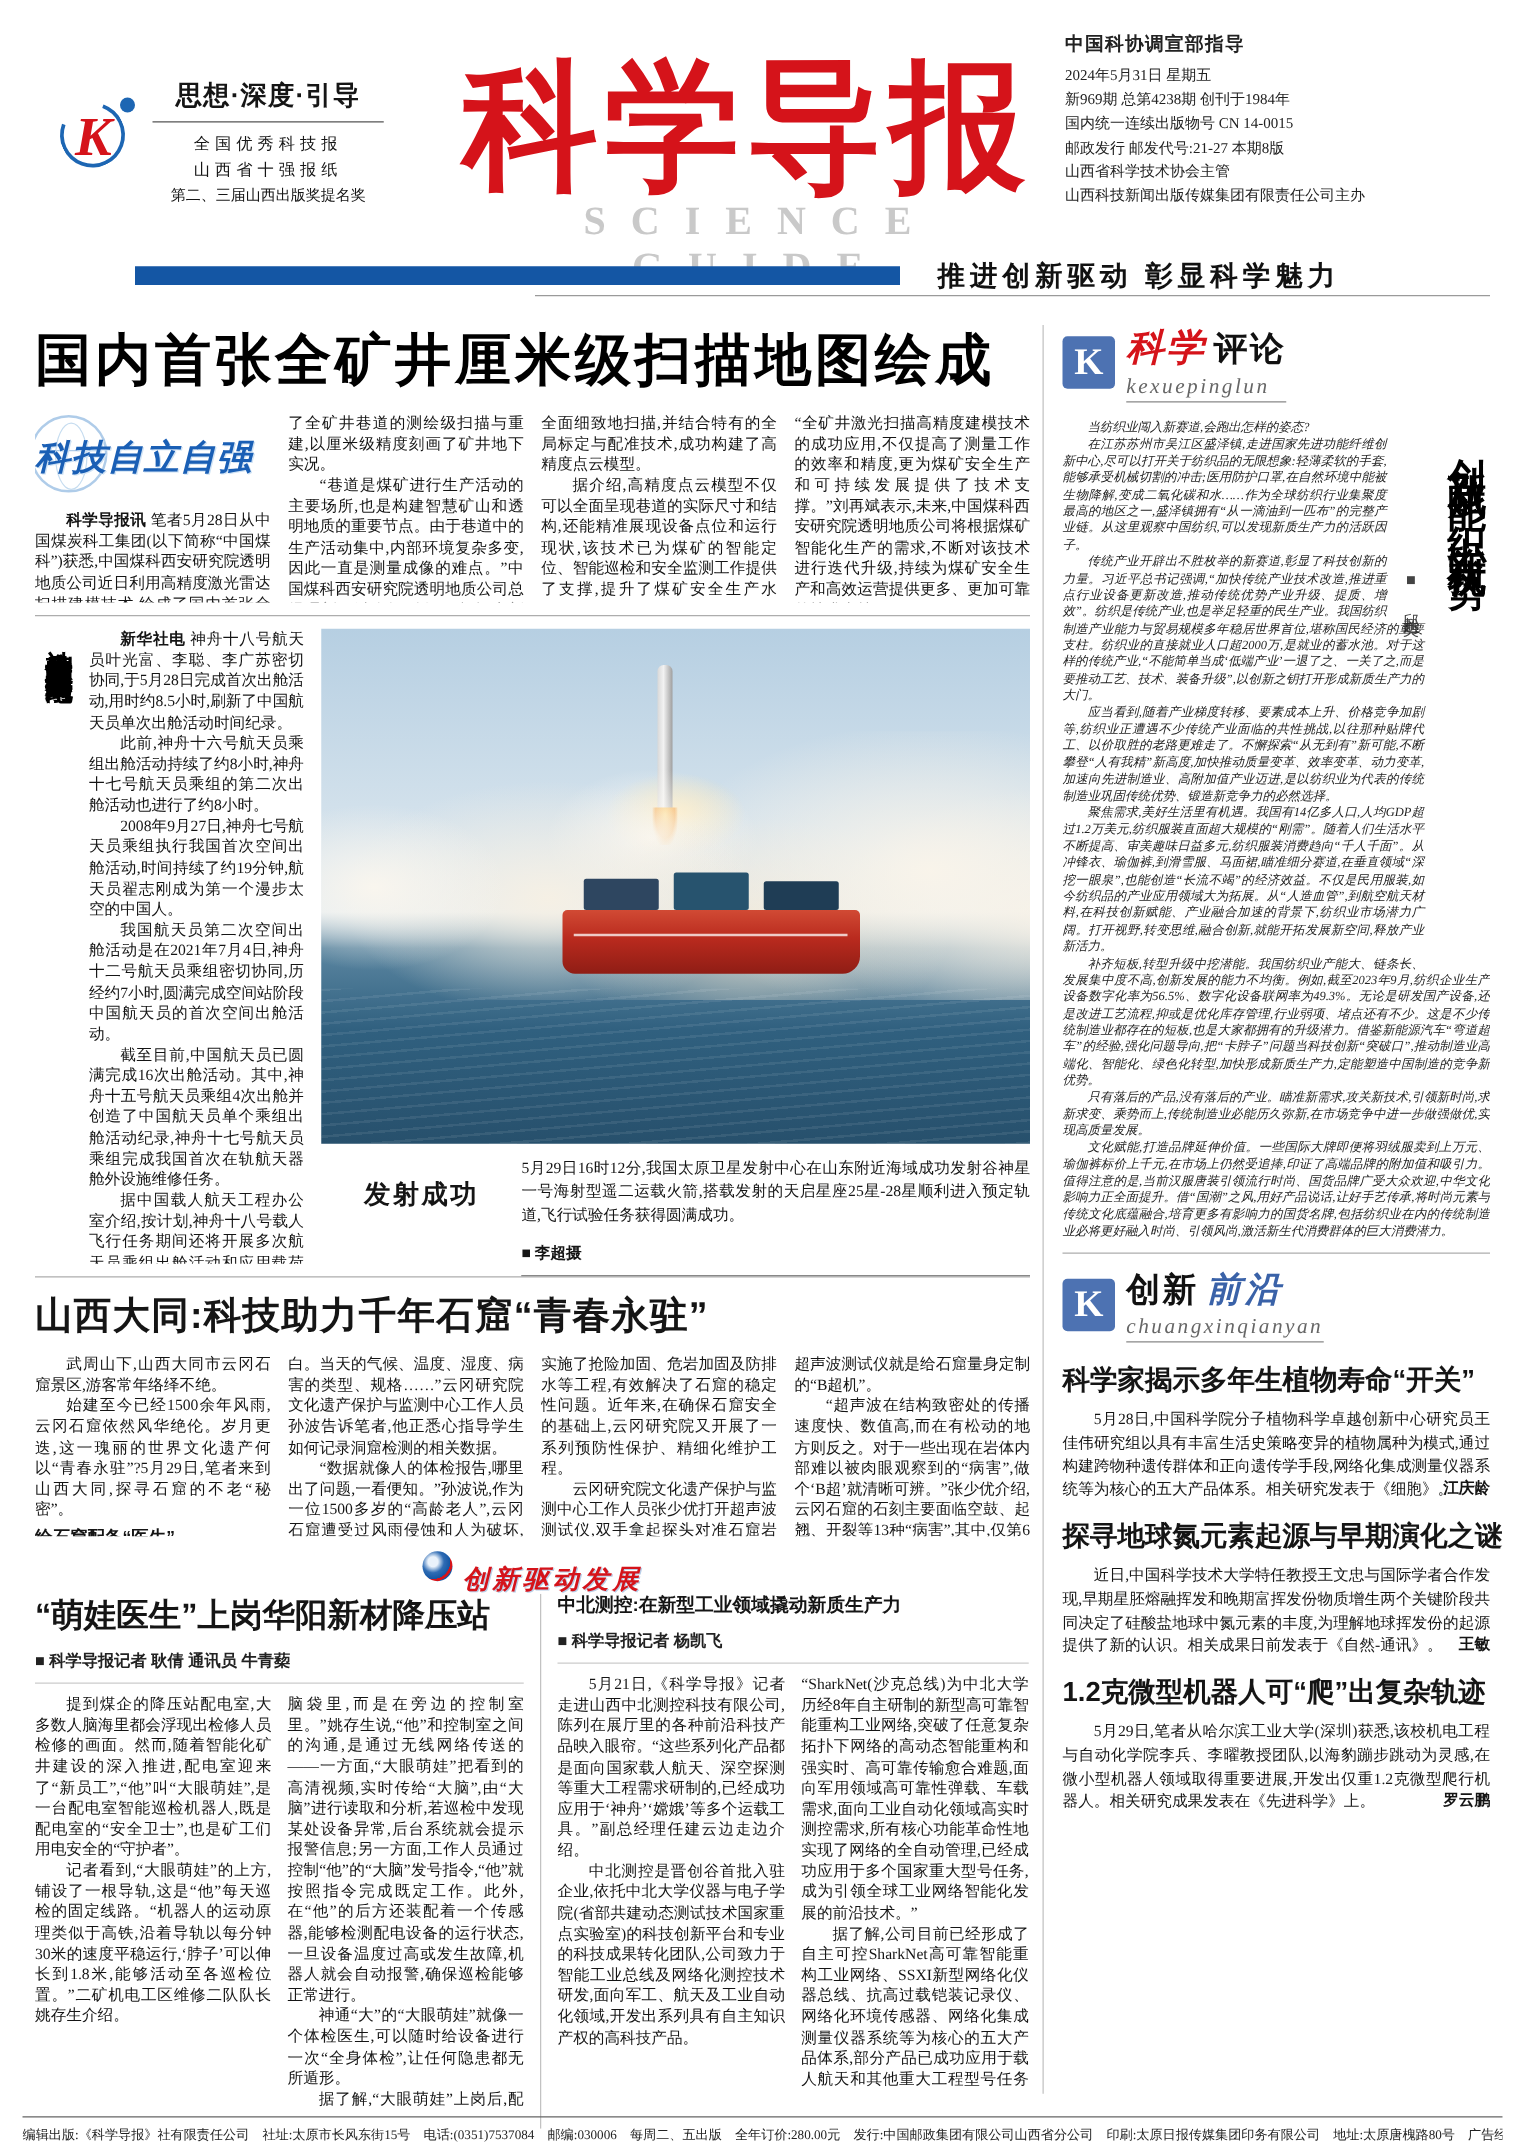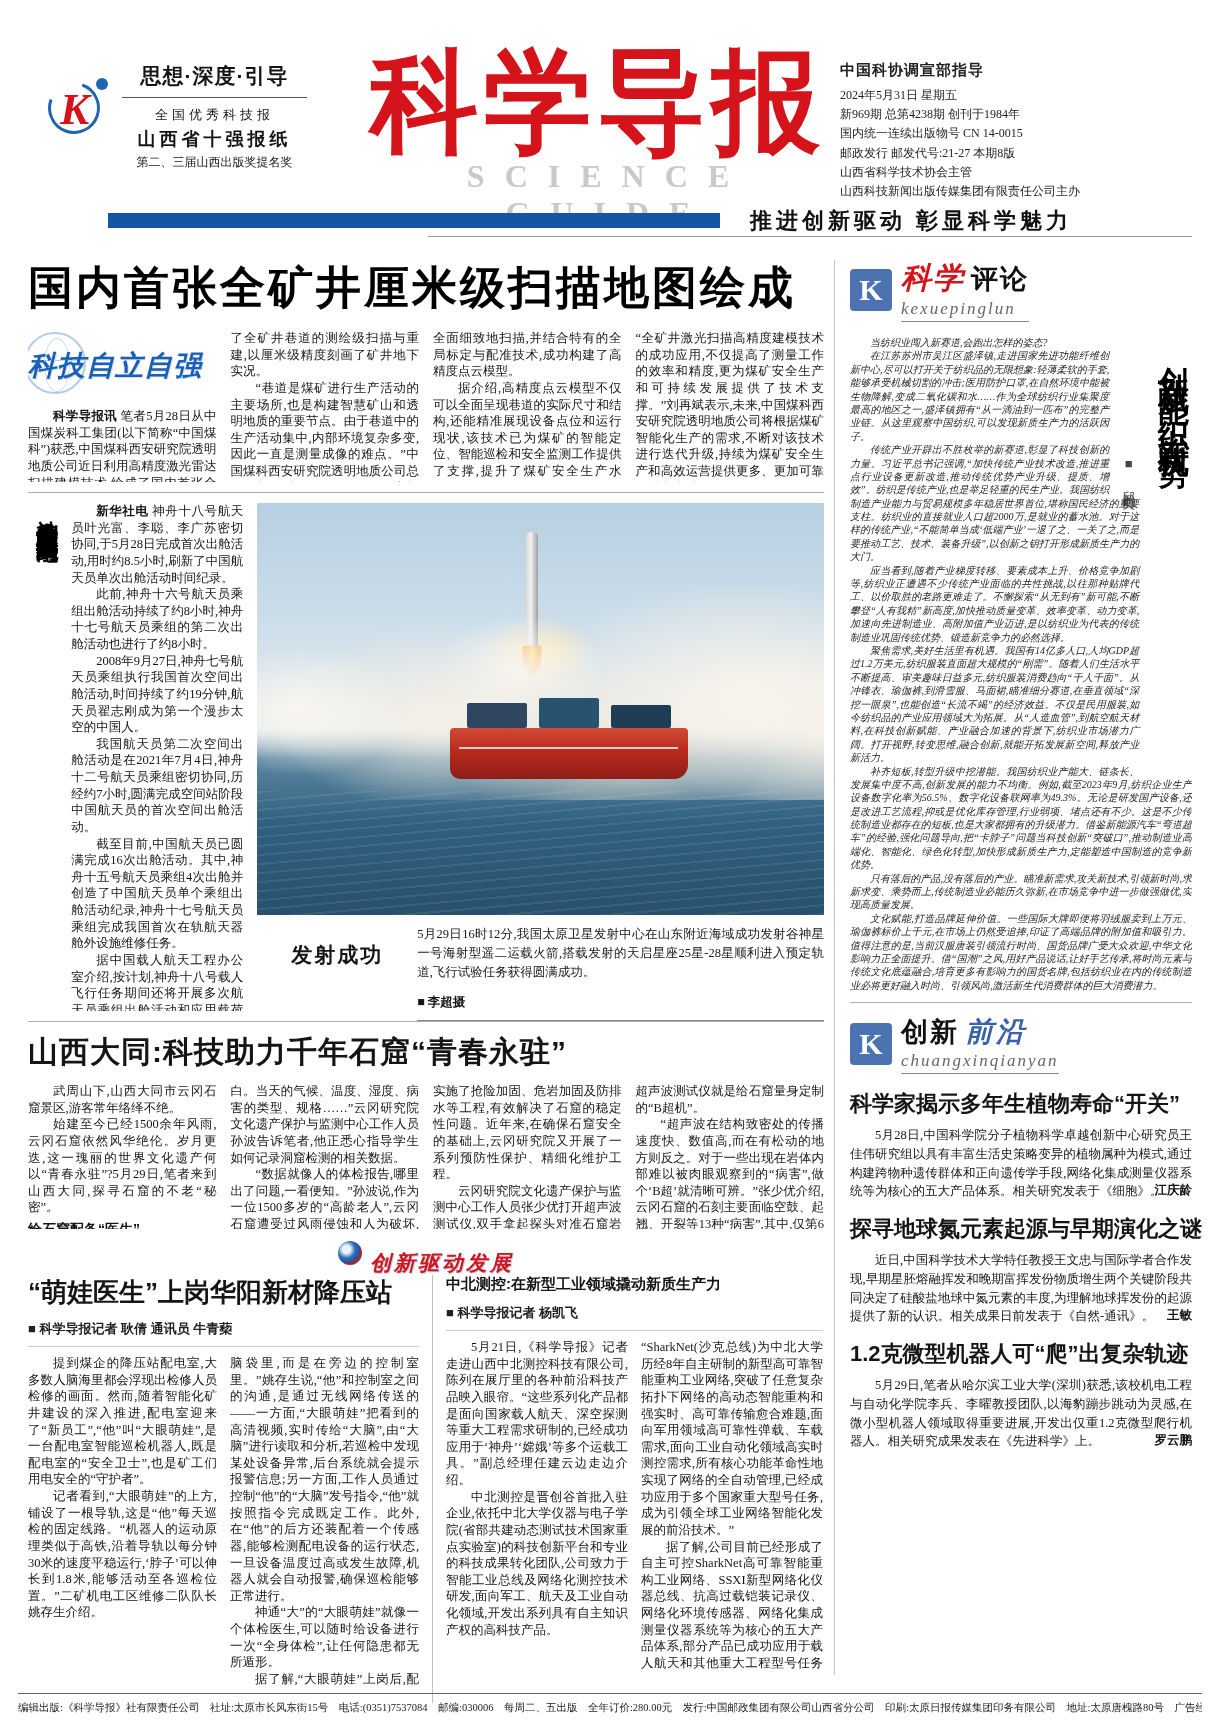--- a/index.html
+++ b/index.html
@@ -11,28 +11,28 @@
   .header { position:absolute; top:0; left:28px; right:28px; height:238px; }
   .logo-block { position:absolute; left:18px; top:62px; display:flex; }
   .logo { position:relative; width:64px; height:64px; margin-top:14px; }
   .logo-ring { position:absolute; left:2px; top:6px; width:52px; height:52px; border:3px solid #1d66b3;
                border-radius:50%; border-top-color:transparent; transform:rotate(-25deg); }
   .logo-k { position:absolute; left:14px; top:8px; font:bold italic 44px "Liberation Serif",serif; color:#d5131a; }
   .logo-dot { position:absolute; right:2px; top:2px; width:12px; height:12px; background:#1d66b3; border-radius:50%; }
   .honors { margin-left:12px; text-align:center; width:185px; }
   .honors .slg { font:bold 21px "Liberation Sans",sans-serif; letter-spacing:1px; padding-bottom:7px; border-bottom:1px solid #555; }
   .honors .h1 { font-size:13px; letter-spacing:4px; margin-top:8px; }
-  .honors .h2 { font-size:18px; letter-spacing:4px; margin-top:3px;font-weight:bold; }
+  .honors .h2 { font-size:13px; letter-spacing:4px; margin-top:3px; }
   .honors .h3 { font-size:12px; letter-spacing:0px; margin-top:3px; }
   .mast-en { position:absolute; left:330px; top:158px; width:500px; text-align:center;
              font:bold 32px "Liberation Serif",serif; color:#c9c9c9; letter-spacing:20px; }
   .mast-title { position:absolute; left:290px; top:38px; width:560px; text-align:center;
                 font:bold 108px "Liberation Serif",serif; color:#d5131a; letter-spacing:6px; line-height:1.2;
                 transform:scaleY(1.05); }
-  .pub-info { position:absolute; right:12px; top:26px; width:340px; font-size:12px; line-height:1.6; color:#222;margin-top:35px; }
+  .pub-info { position:absolute; right:0; top:26px; width:340px; font-size:12px; line-height:1.6; color:#222; }
   .pub-info .g { font:bold 15px "Liberation Sans",sans-serif; margin-bottom:6px; letter-spacing:1px; }
   .bar-row { position:absolute; left:80px; right:0; top:206px; height:28px; }
   .blue-bar { position:absolute; left:0; top:7px; width:612px; height:15px; background:#1456a4; }
   .bar-slogan { position:absolute; left:642px; top:0px; font:bold 22px "Liberation Sans",sans-serif; letter-spacing:4px; color:#111; }
   .header-rule { position:absolute; left:400px; right:0; top:236px; border-top:1px solid #9a9a9a; }
 
   
   .content { position:absolute; top:244px; left:28px; right:28px; bottom:44px; }
   .v-div { position:absolute; left:806px; top:16px; bottom:6px; border-left:1px solid #c2c2c2; }
   .left-main { position:absolute; left:0; top:0; width:796px; }

